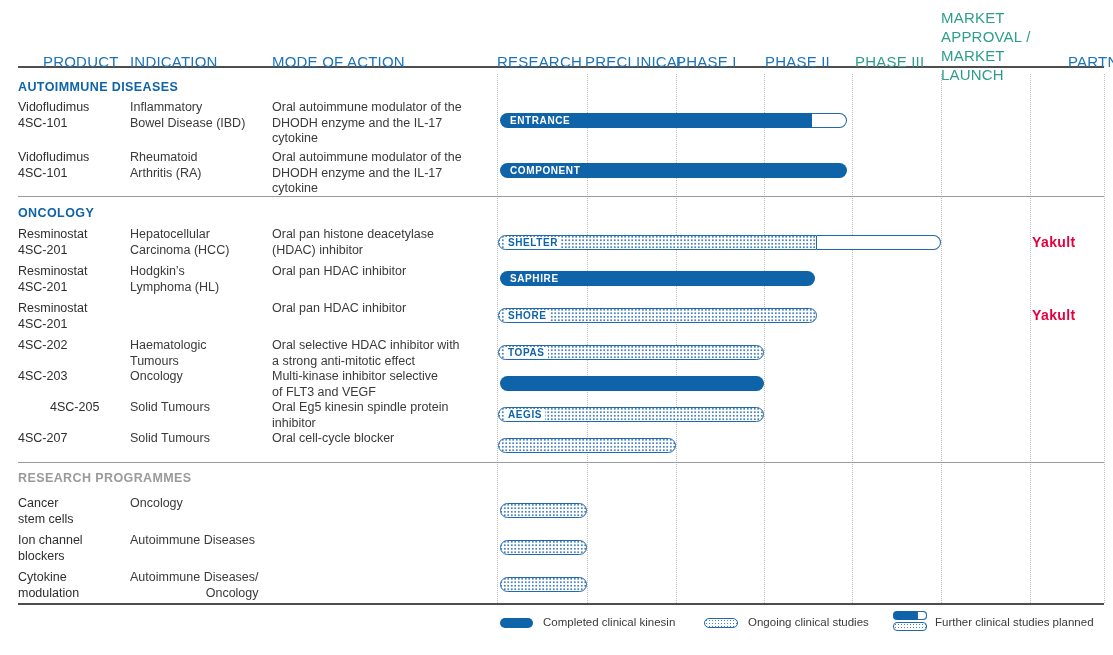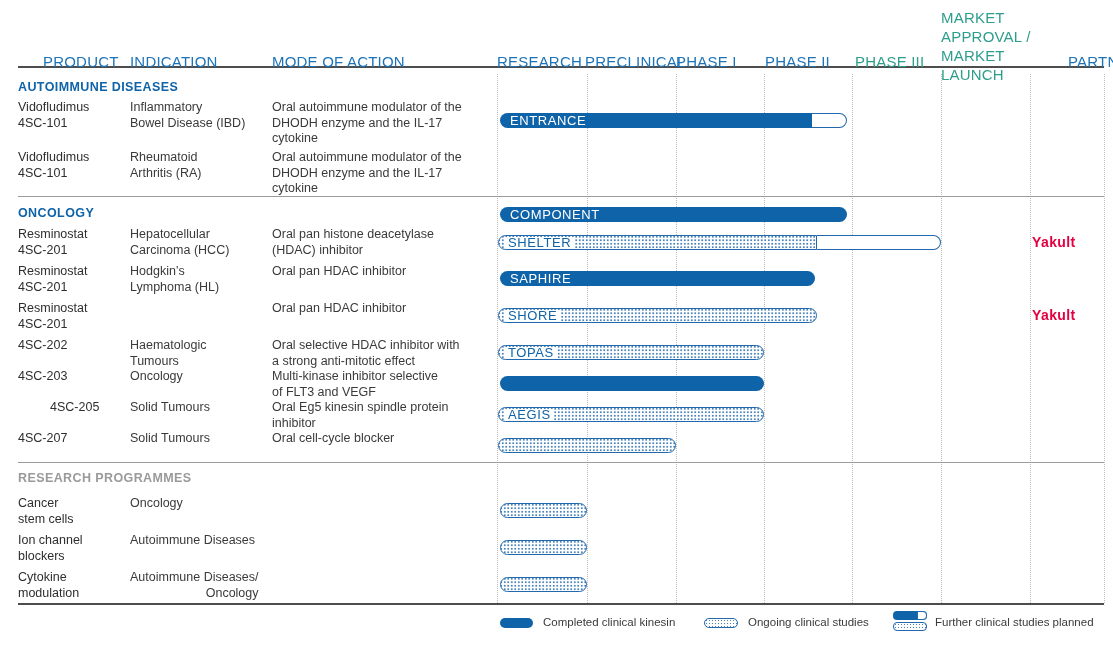--- a/index.html
+++ b/index.html
@@ -22,21 +22,21 @@
   .cell.mode{width:225px}
 
   .bar{position:absolute;height:15px;display:flex;align-items:center;border-radius:8px;z-index:2}
   .bar.solid{background:#0f63a8}
   .bar.dotted{border:1px solid #2268ac;background-color:#fff;
     background-image:radial-gradient(circle,#4a83b9 .8px,transparent .95px);
     background-size:3.5px 3.5px;background-position:2px 2.5px}
   .bar.cut-right{border-top-right-radius:0;border-bottom-right-radius:0}
   .bar-ext{position:absolute;height:15px;background:#fff;border:1px solid #2268ac;border-left:none;
     border-radius:0 8px 8px 0;z-index:2}
-  .bar-label{font-size:13px;font-weight:normal;letter-spacing:.6px;line-height:9px;white-space:nowrap}
+  .bar-label{font-size:10px;font-weight:bold;letter-spacing:.6px;line-height:9px;white-space:nowrap}
   .bar.solid .bar-label{color:#fff;margin-left:10px}
   .bar.dotted .bar-label{color:#0f63a8;background:#fff;margin-left:6px;padding:1px 3px}
 
   .partner{position:absolute;font-size:14px;font-weight:800;letter-spacing:.4px;color:#e4003f;z-index:2}
 
   .lg-label{position:absolute;top:616px;font-size:11.5px;color:#3a3a3a}
   .lg-solid{position:absolute;left:500px;top:618px;width:33px;height:10px;background:#0f63a8;border-radius:5px}
   .lg-dotted{position:absolute;left:704px;top:618px;width:34px;height:10px;border:1px solid #2268ac;border-radius:5px;
     background-color:#fff;background-image:radial-gradient(circle,#4a83b9 .7px,transparent .85px);background-size:3px 3px}
   .lg-planned{position:absolute;left:893px;top:611px;width:34px;height:20px}
@@ -98,21 +98,21 @@
       <span class="bar-label">ENTRANCE</span>
     </div>
     <div class="bar-ext" style="left: 812px; top: 113px; width: 35px;"></div>
     <div class="cell product" style="left: 18px; top: 150px;">Vidofludimus
 4SC-101</div>
     <div class="cell" style="left: 130px; top: 150px;">Rheumatoid
 Arthritis (RA)</div>
     <div class="cell mode" style="left: 272px; top: 150px;">Oral autoimmune modulator of the
 DHODH enzyme and the IL-17
 cytokine</div>
-    <div class="bar solid" style="left: 500px; top: 163px; width: 347px; margin-top: 44px;">
+    <div class="bar solid" style="left: 500px; top: 163px; width: 347px;">
       <span class="bar-label">COMPONENT</span>
     </div>
     <div class="divider" style="top: 196px;"></div>
     <div class="section-title" style="top: 206px;">ONCOLOGY</div>
     <div class="cell product" style="left: 18px; top: 227px;">Resminostat
 4SC-201</div>
     <div class="cell" style="left: 130px; top: 227px;">Hepatocellular
 Carcinoma (HCC)</div>
     <div class="cell mode" style="left: 272px; top: 227px;">Oral pan histone deacetylase
 (HDAC) inhibitor</div>

